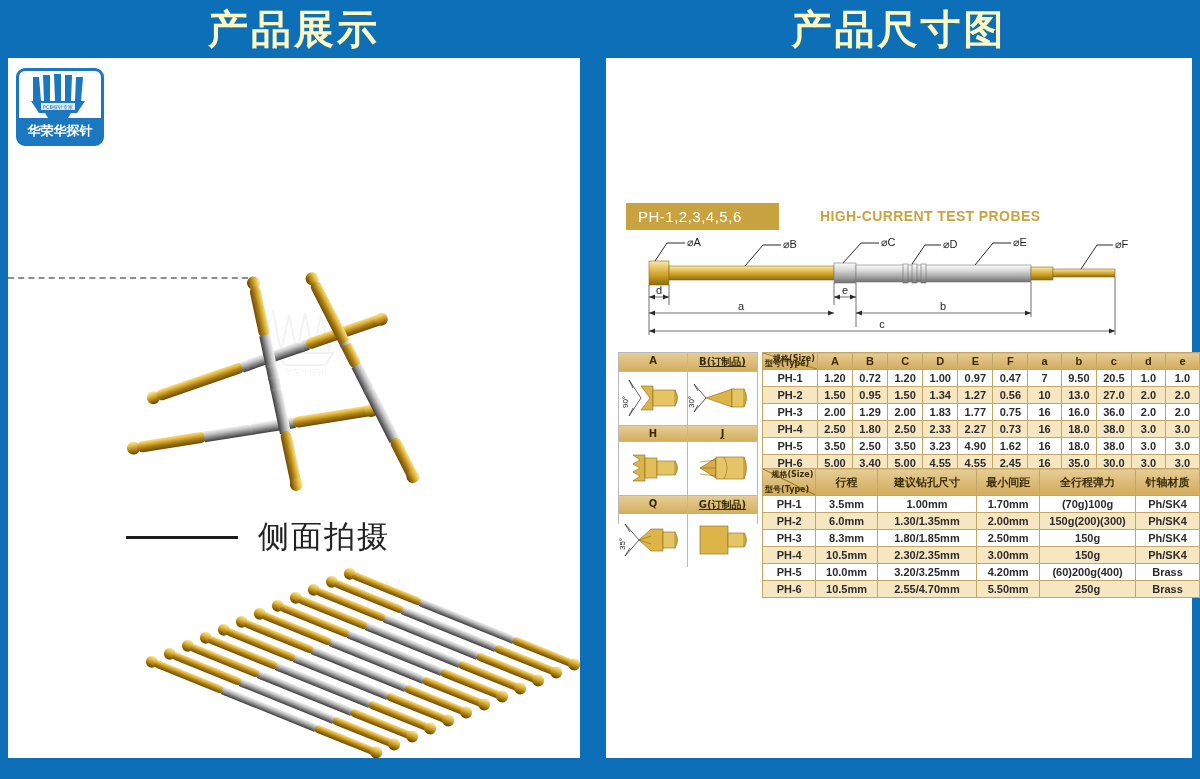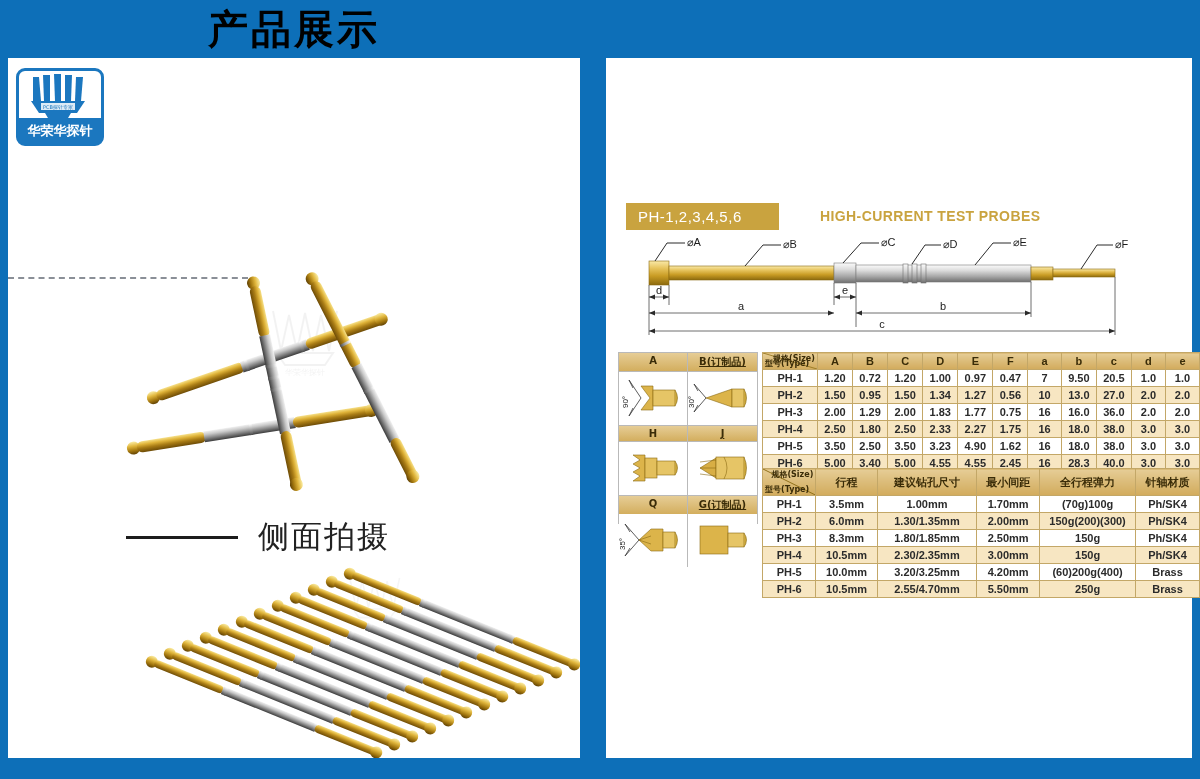--- a/index.html
+++ b/index.html
@@ -7,21 +7,21 @@
     width:1200px;height:779px;
     background:#0d6fb8;
     font-family:"Liberation Sans","DejaVu Sans",sans-serif;
     overflow:hidden;
   }
   .stage{position:relative;width:1200px;height:779px;background:#0d6fb8;}
 
   
   .hdr{position:absolute;top:0;height:58px;display:flex;align-items:center;justify-content:center;}
   .hdr span{
-    color:#000000;font-size:40px;font-weight:bold;letter-spacing:3px;
+    color:#fef9c3;font-size:40px;font-weight:bold;letter-spacing:3px;
     font-family:"DejaVu Sans","Liberation Sans",sans-serif;
   }
   #hdr-left{left:0;width:588px;}
   #hdr-right{left:598px;width:602px;}
 
   
   .panel{position:absolute;background:#ffffff;overflow:hidden;}
   #panel-left{left:8px;top:58px;width:572px;height:700px;}
   #panel-right{left:606px;top:58px;width:586px;height:700px;}
 
@@ -114,20 +114,23 @@
 
   .lbl{font-size:11px;fill:#1c1c1c;font-family:"Liberation Sans",sans-serif;}
 </style>
 </head>
 <body>
 
 <div class="stage">
 
   <div class="hdr" id="hdr-left">
     <span class="cn">产品展示</span>
+  </div>
+  <div class="hdr" id="hdr-right">
+    <span class="cn">产品尺寸图</span>
   </div>
 
   <div class="panel" id="panel-left">
 
     <div id="logo">
       <div class="crown">
         <svg width="82" height="49" viewBox="0 0 82 49">
           <g fill="#1b77bf">
             <path d="M14 6 L20 6 L22 30 L14 30 Z"></path>
             <path d="M24 4 L31 4 L31 30 L25 30 Z"></path>
@@ -562,21 +565,21 @@
           <td>2.0</td>
           <td>2.0</td>
         </tr>
       <tr>
           <td class="cname">PH-4</td>
           <td>2.50</td>
           <td>1.80</td>
           <td>2.50</td>
           <td>2.33</td>
           <td>2.27</td>
-          <td>1.75</td>
+          <td>0.73</td>
           <td>16</td>
           <td>18.0</td>
           <td>38.0</td>
           <td>3.0</td>
           <td>3.0</td>
         </tr>
       <tr>
           <td class="cname">PH-5</td>
           <td>3.50</td>
           <td>2.50</td>
@@ -592,22 +595,22 @@
         </tr>
       <tr>
           <td class="cname">PH-6</td>
           <td>5.00</td>
           <td>3.40</td>
           <td>5.00</td>
           <td>4.55</td>
           <td>4.55</td>
           <td>2.45</td>
           <td>16</td>
-          <td>28.3</td>
-          <td>40.0</td>
+          <td>35.0</td>
+          <td>30.0</td>
           <td>3.0</td>
           <td>3.0</td>
         </tr>
     </tbody>
   </table>
 
   <table id="tbl2">
     <thead>
       <tr>
         <th class="corner c0">

